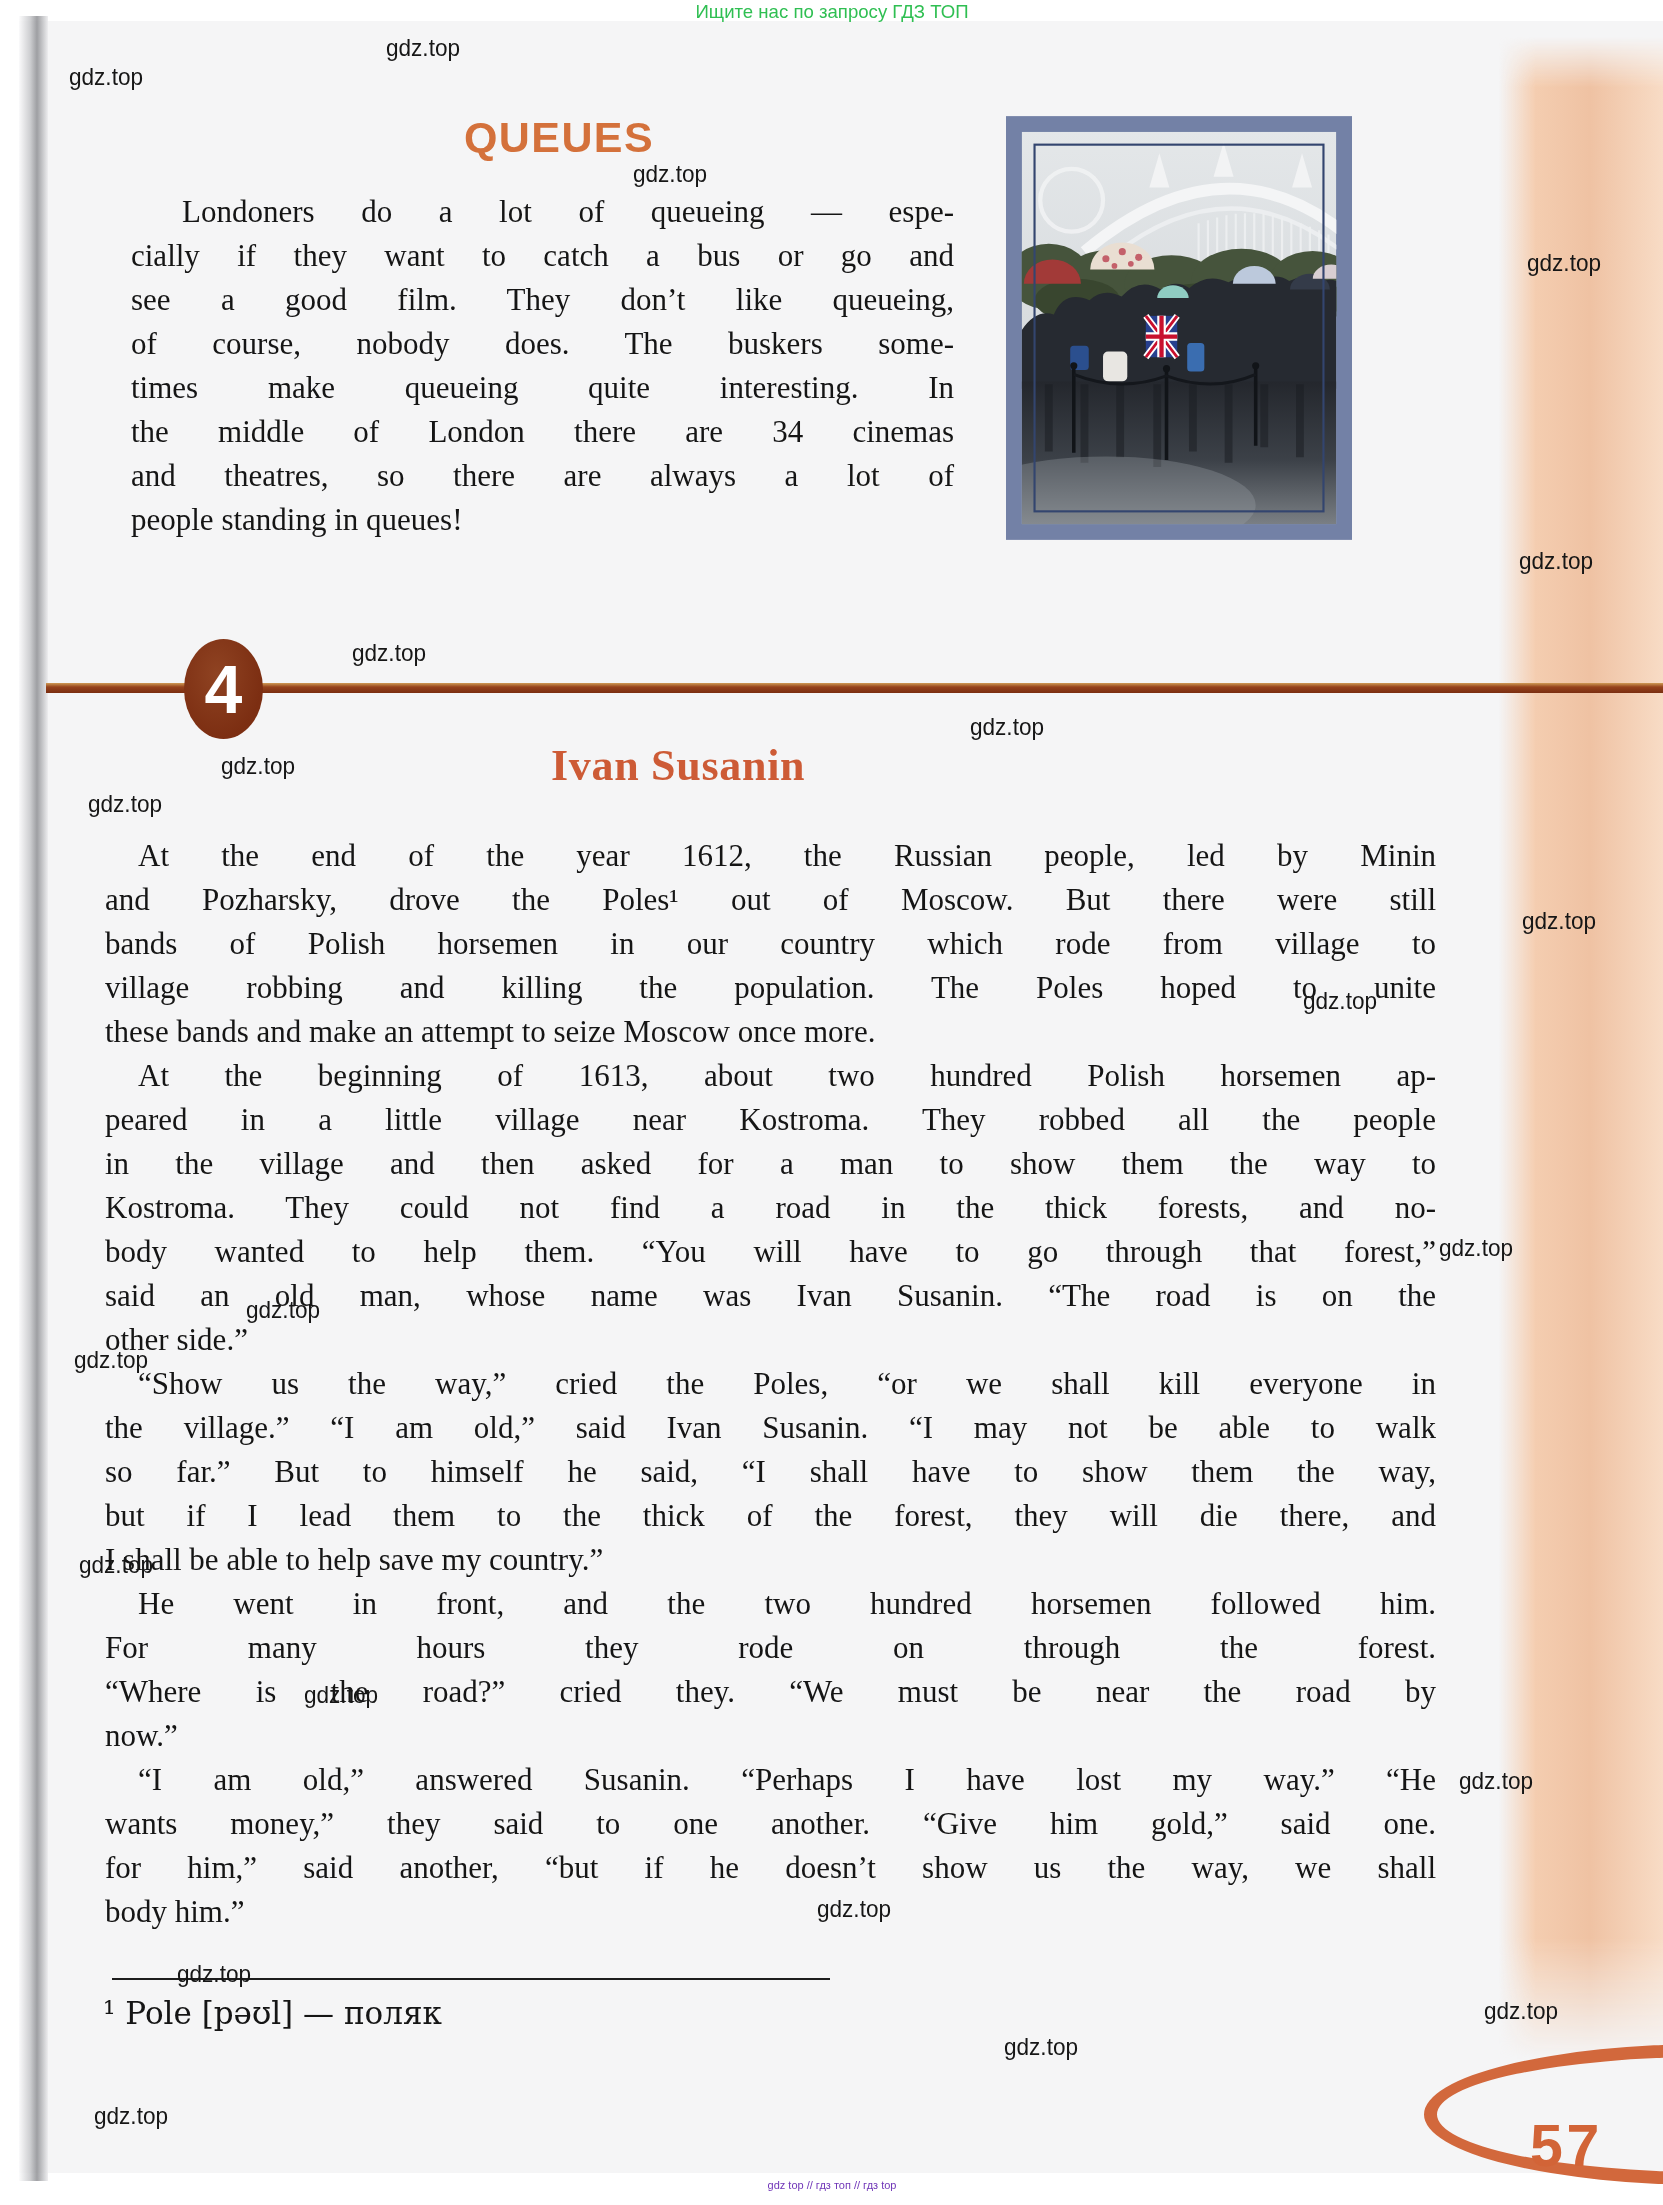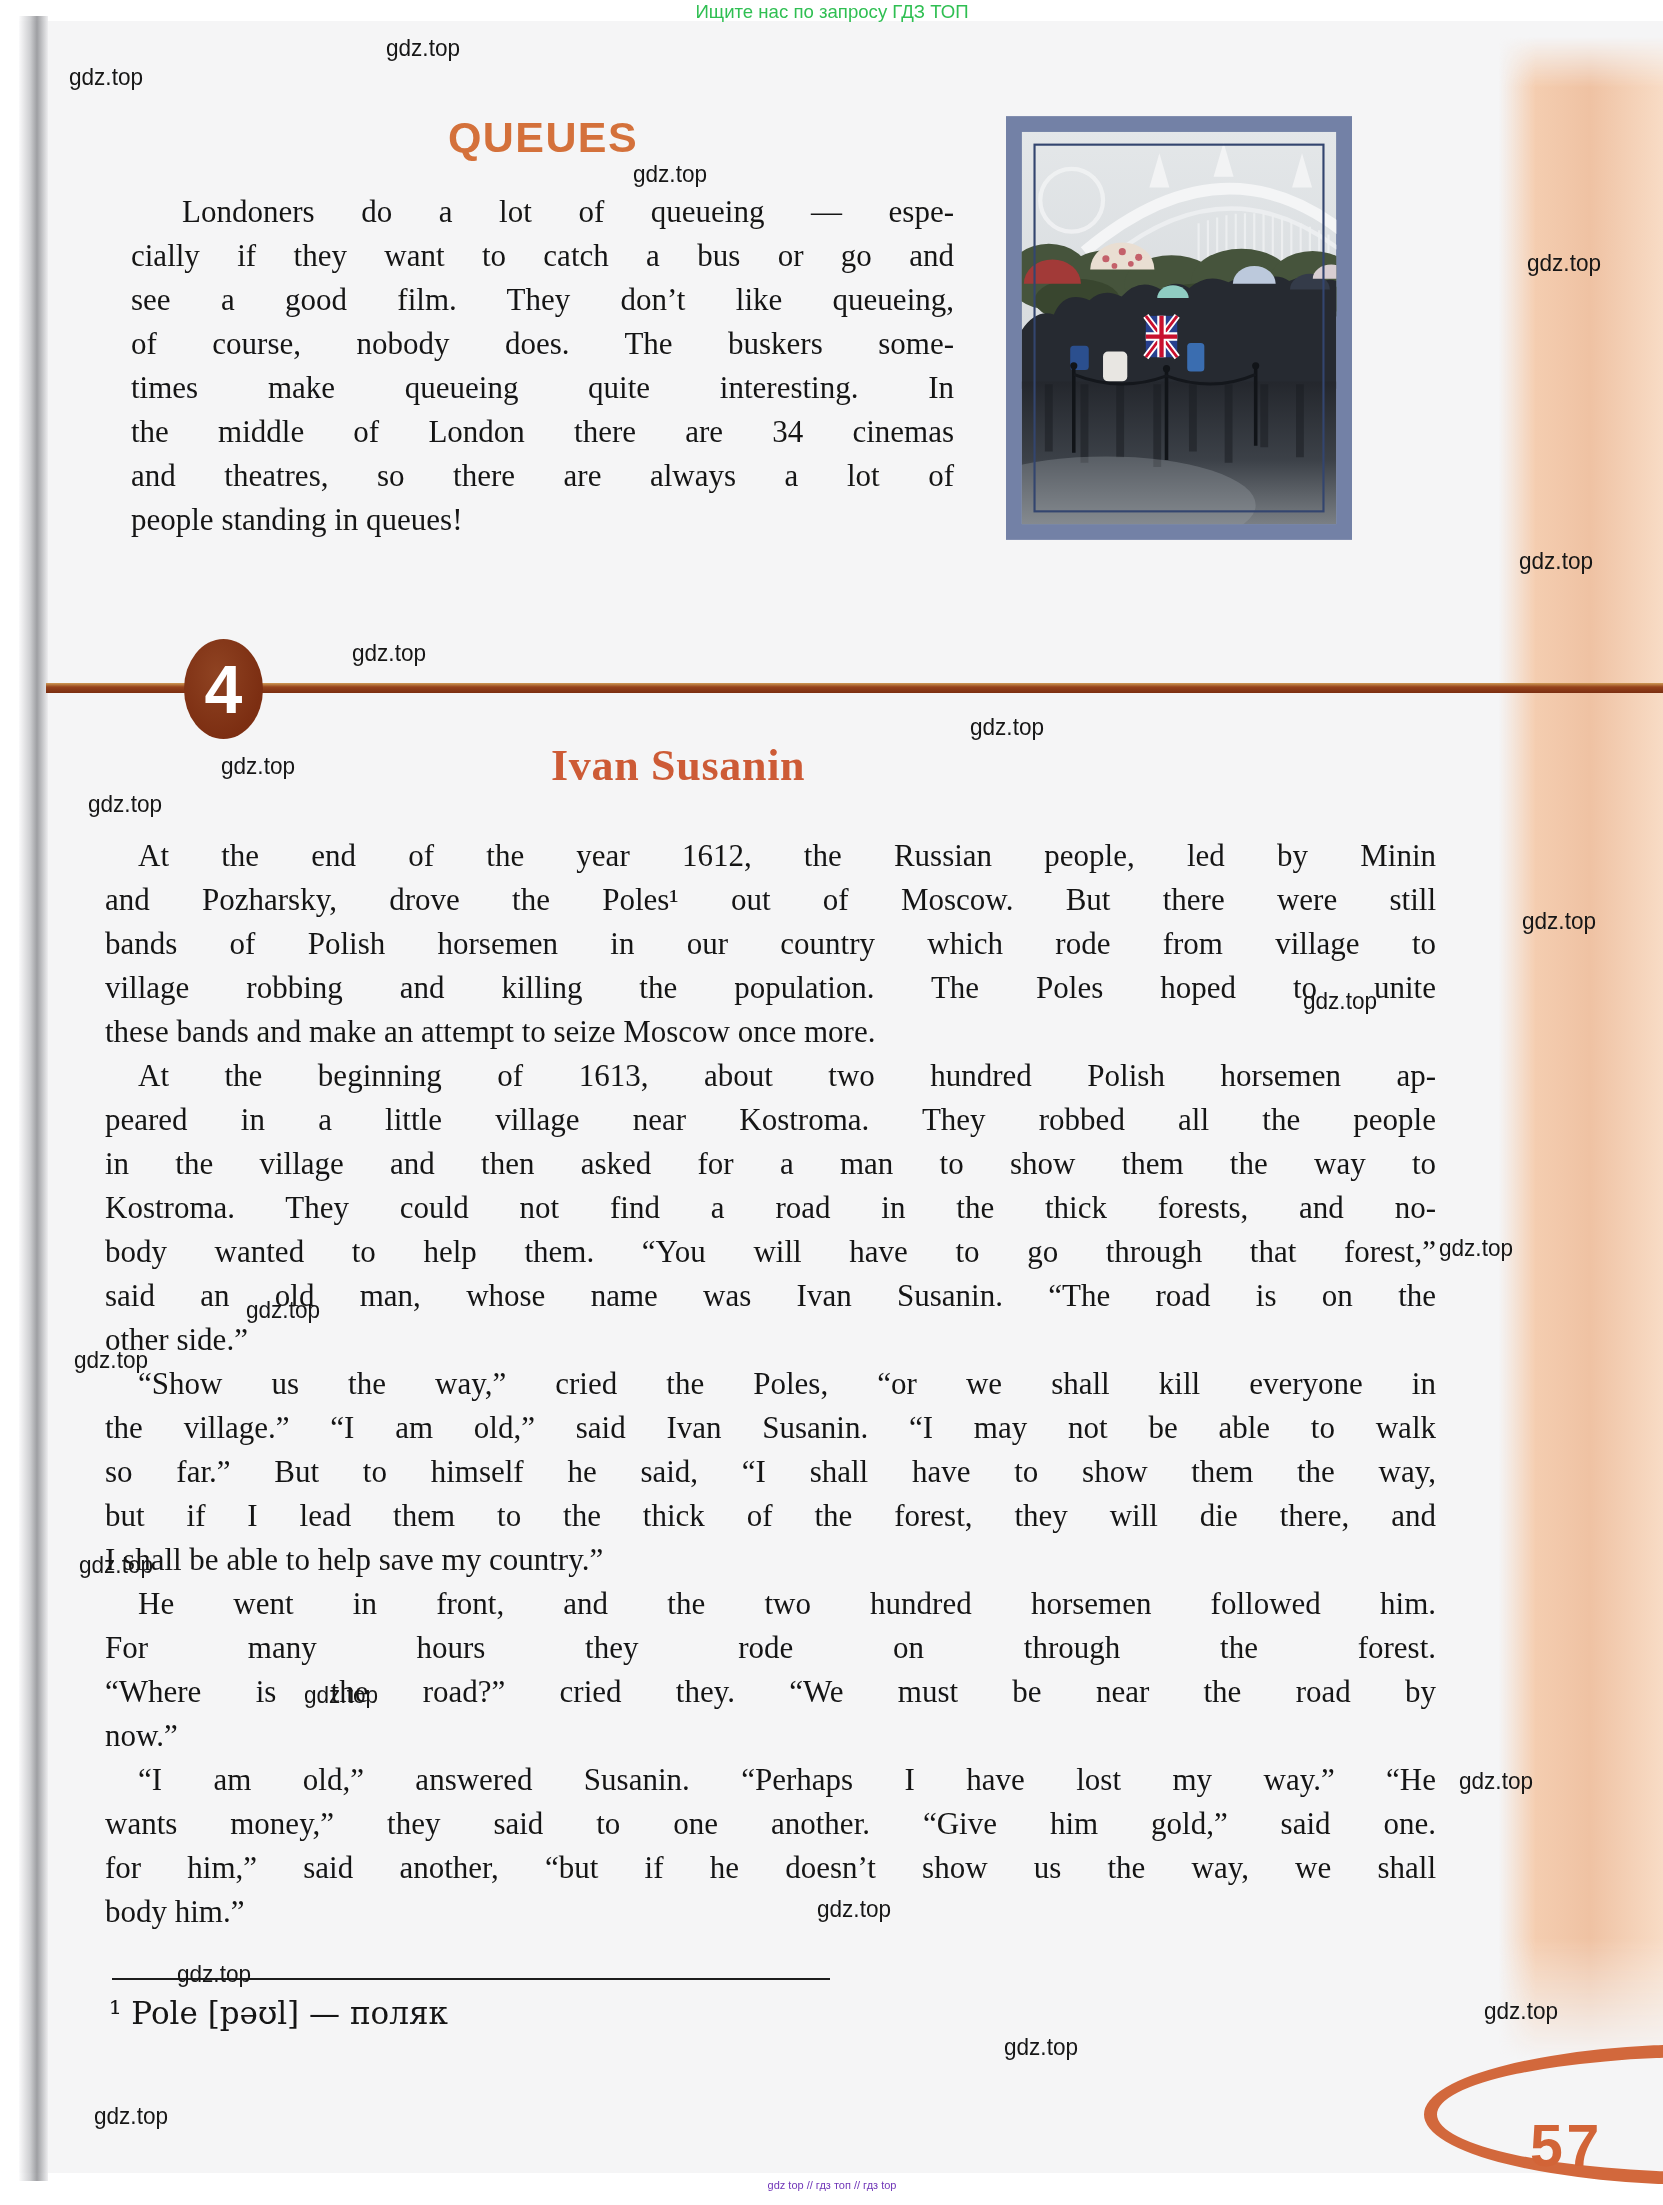--- a/index.html
+++ b/index.html
@@ -23,21 +23,21 @@
         mask-image:linear-gradient(180deg,transparent 0,#000 50px,#000 calc(100% - 121px),transparent 100%);}
   
   .top-banner{position:absolute;top:1.4px;left:832px;transform:translateX(-50%);
         font-family:"Liberation Sans",sans-serif;font-size:18.6px;color:var(--c-green);white-space:nowrap;}
   .bottom-banner{position:absolute;top:2179px;left:832px;transform:translateX(-50%);
         font-family:"Liberation Sans",sans-serif;font-size:11px;color:var(--c-purple);white-space:nowrap;text-align:center;}
   
   .wm{position:absolute;font-family:"Liberation Sans",sans-serif;font-size:24px;color:var(--c-wm);
       transform:scaleX(.94);transform-origin:left top;white-space:nowrap;}
   
-  .queues-title{position:absolute;left:448px;top:113px;font-family:"Liberation Sans",sans-serif;
+  .queues-title{position:absolute;left:464px;top:113px;font-family:"Liberation Sans",sans-serif;
       font-weight:bold;font-size:43px;letter-spacing:1.4px;color:var(--c-heading);}
   .story-title{position:absolute;left:551px;top:740px;font-weight:bold;font-size:44px;
       letter-spacing:0.7px;color:var(--c-title);}
   
   .queues-par{position:absolute;left:131px;top:190px;width:823px;font-size:31px;line-height:44px;}
   .story{position:absolute;left:105px;top:834px;width:1331px;font-size:31px;line-height:44px;}
   .tline{text-align:justify;text-align-last:justify;}
   .tline.last{text-align-last:left;}
   .queues-par .tline.first{padding-left:51px;}
   .story .tline.first{padding-left:33px;}
@@ -45,21 +45,21 @@
   .divider{position:absolute;left:46px;top:683px;width:1618px;height:10px;
       background:linear-gradient(180deg,#cf9a55 0%,var(--c-divider) 40%,#7a2e11 100%);}
   .badge{position:absolute;left:184px;top:639px;width:79px;height:100px;border-radius:50%;
       background:radial-gradient(ellipse at 42% 35%,#8f4322 0%,var(--c-badge) 70%);
       display:flex;align-items:center;justify-content:center;}
   .badge span{font-family:"Liberation Sans",sans-serif;font-weight:bold;font-size:68px;color:#fff;}
   
   .photo{position:absolute;left:1006px;top:116px;width:346px;height:424px;}
   
   .footnote-rule{position:absolute;left:112px;top:1978px;width:718px;height:2.1px;background:#1d1d1d;}
-  .footnote{position:absolute;left:109px;top:1995px;font-family:"DejaVu Serif",serif;font-size:31px;}
+  .footnote{position:absolute;left:103px;top:1995px;font-family:"DejaVu Serif",serif;font-size:31px;}
   
   .arc{position:absolute;left:1424px;top:2044px;width:571px;height:141px;border-radius:50%;
       border:13px solid var(--c-arc);box-sizing:border-box;}
   .pagenum{position:absolute;left:1530px;top:2097px;font-family:"Liberation Sans",sans-serif;
       font-weight:bold;font-size:59px;letter-spacing:3.6px;color:var(--c-pagenum);margin-top:15px;}
 </style>
 </head>
 <body>
 
 <div class="page">

